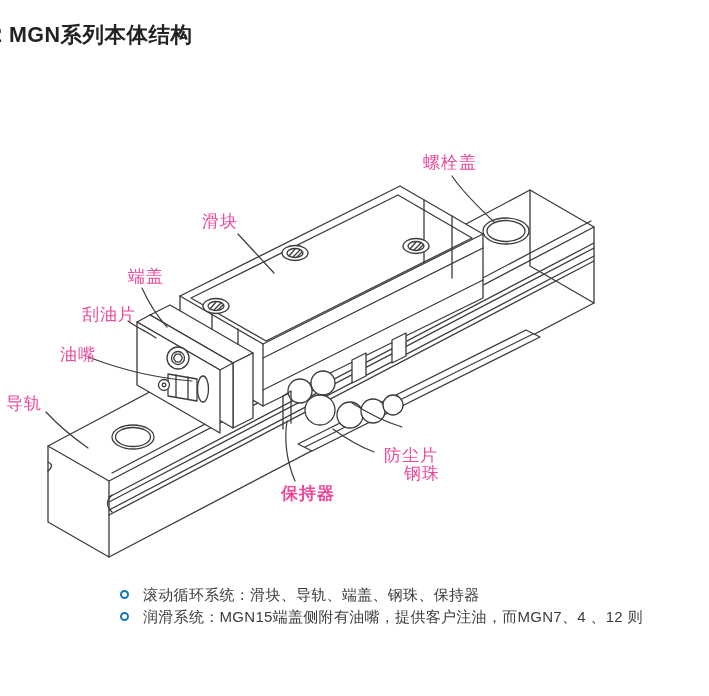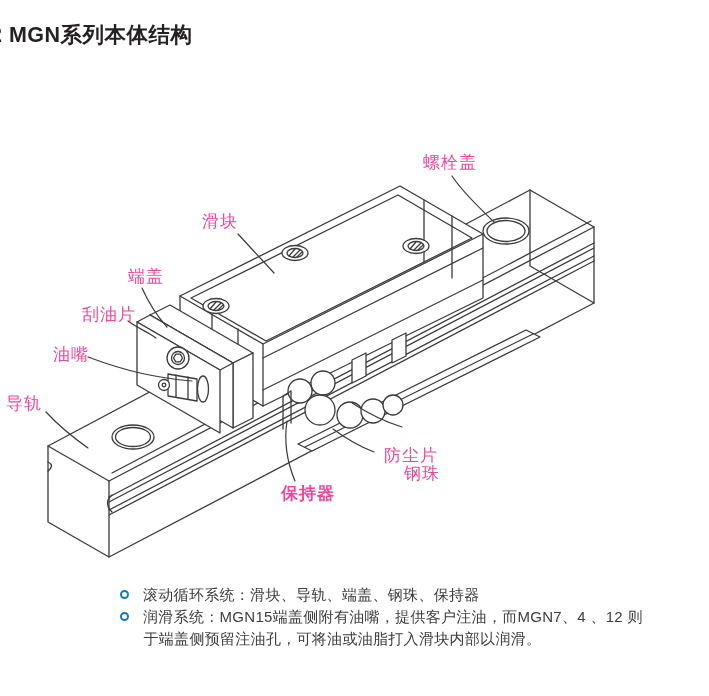--- a/index.html
+++ b/index.html
@@ -6,21 +6,21 @@
   body{width:709px;height:696px;position:relative;overflow:hidden;
        font-family:"Liberation Sans","DejaVu Sans",sans-serif;}
   .page-title{position:absolute;left:-10px;top:20px;font-size:21.5px;font-weight:bold;
        color:#242122;letter-spacing:0.5px;white-space:nowrap;}
   .drawing{position:absolute;left:0;top:0;width:709px;height:696px;}
   .lbl{position:absolute;font-size:17px;color:#ec4899;letter-spacing:1px;white-space:nowrap;}
   .lbl-bolt-cover{left:423px;top:151px;}
   .lbl-slider{left:202px;top:210px;}
   .lbl-end-cap{left:128px;top:265px;}
   .lbl-scraper{left:82px;top:303px;}
-  .lbl-nipple{left:53px;top:343px;}
+  .lbl-nipple{left:60px;top:343px;}
   .lbl-rail{left:6px;top:392px;}
   .lbl-ball{left:404px;top:418px;margin-top:44px;}
   .lbl-dust{left:384px;top:444px;}
   .lbl-retainer{left:281px;top:482px;font-weight:bold;}
   .notes{position:absolute;left:120px;top:584px;width:575px;}
   .note-row{display:flex;align-items:flex-start;min-height:22px;line-height:22px;}
   .note-row .txt{font-size:15px;color:#3c3c3c;letter-spacing:0.3px;white-space:nowrap;}
   .bullet{flex:0 0 auto;width:9px;height:9px;border:2.5px solid #1277bd;border-radius:50%;
        box-sizing:border-box;margin:6px 14px 0 0;}
   .no-bullet{padding-left:23.5px;}
@@ -147,16 +147,13 @@
 
 <div class="notes">
   <div class="note-row">
     <span class="bullet"></span>
     <span class="txt">滚动循环系统：滑块、导轨、端盖、钢珠、保持器</span>
   </div>
   <div class="note-row">
     <span class="bullet"></span>
     <span class="txt">润滑系统：MGN15端盖侧附有油嘴，提供客户注油，而MGN7、4 、12 则</span>
   </div>
-  <div class="note-row no-bullet">
-    <span class="txt">于端盖侧预留注油孔，可将油或油脂打入滑块内部以润滑。</span>
-  </div>
 </div>
 
 </body></html>

